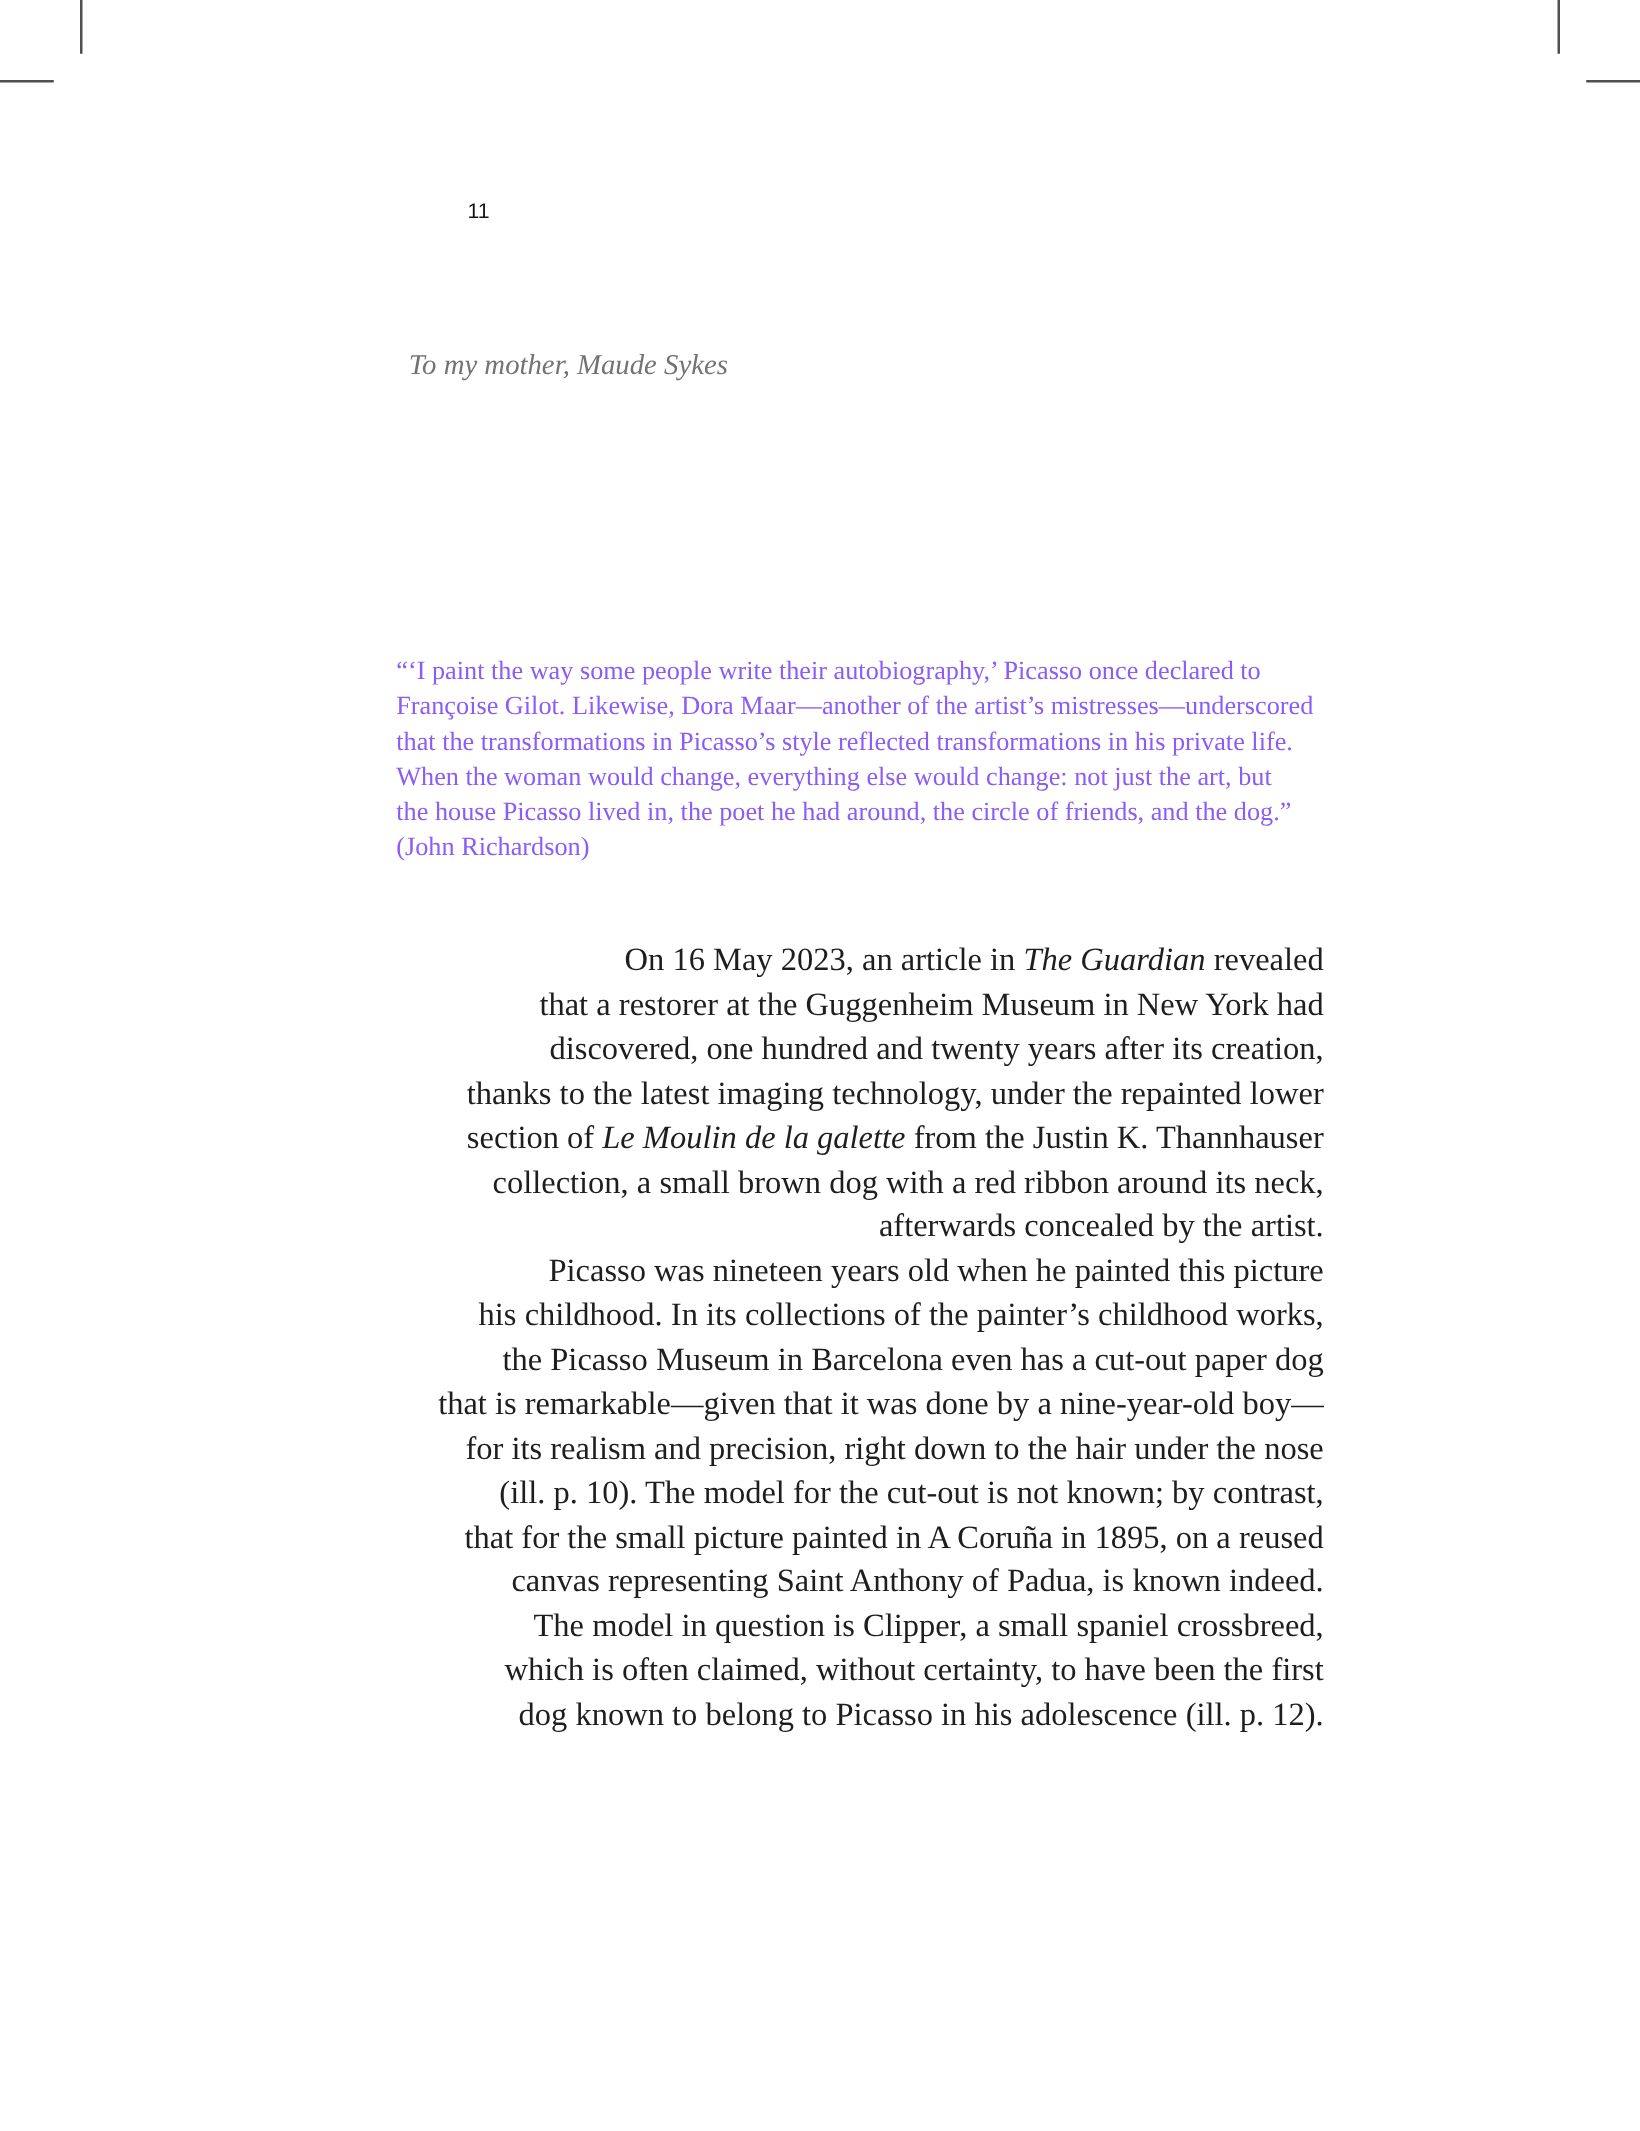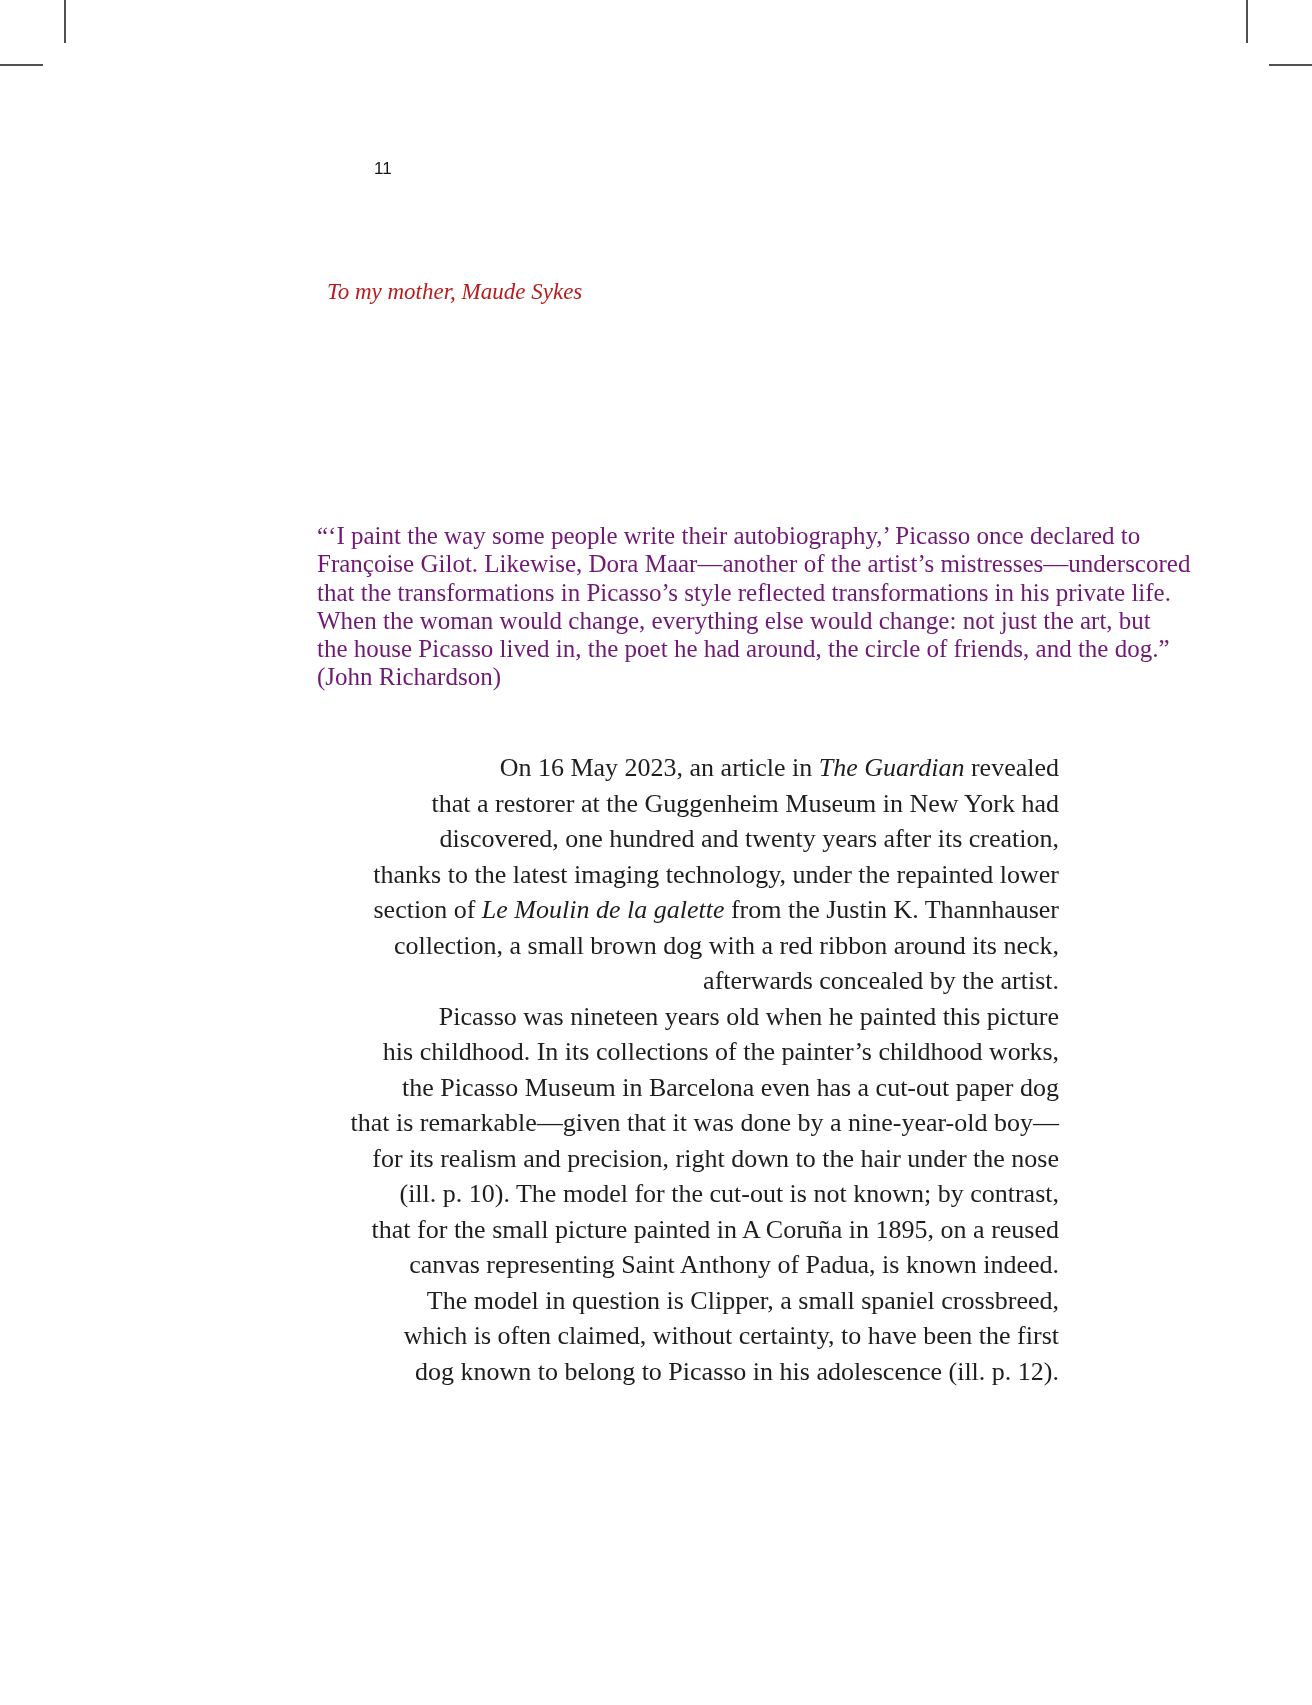--- a/index.html
+++ b/index.html
@@ -18,26 +18,26 @@
 
   .folio {
     position: absolute; left: 374px; top: 160px;
     font-family: "Liberation Sans", sans-serif;
     font-size: 17px; line-height: 17px; color: #161616;
   }
 
   .dedication {
     position: absolute; left: 327px; top: 279px;
     font-style: italic; font-size: 23px; line-height: 26px;
-    color: #b91c1c; white-space: nowrap;
+    color: #737373; white-space: nowrap;
   }
 
   .quote {
     position: absolute; left: 317px; top: 522px; width: 760px;
-    font-size: 25px; color: #701a75;
+    font-size: 21px; color: #8b5cf6;
   }
   .quote .qline { line-height: 28.3px; white-space: nowrap; }
 
   .body-text {
     position: absolute; left: 279px; top: 750px; width: 780px;
     font-size: 26px; color: #1e1e1e;
   }
   .body-text .bline { line-height: 35.5px; white-space: nowrap; text-align: right; }
   .body-text .bline.indent { padding-left: 30px; }
   .it { font-style: italic; }

